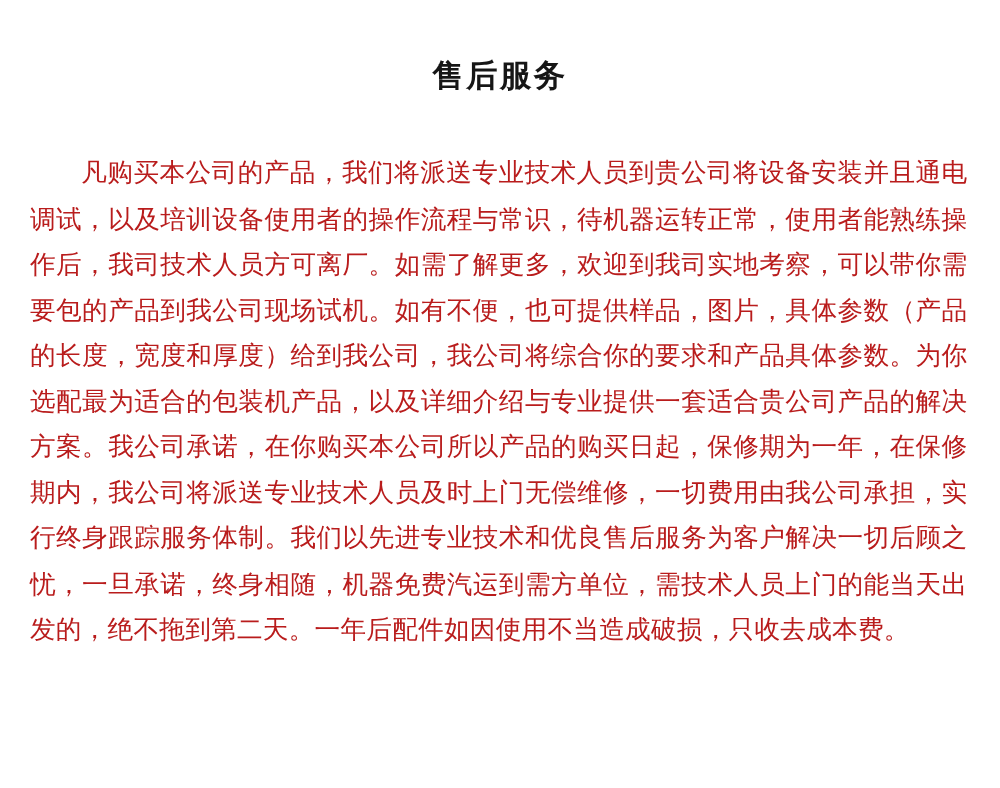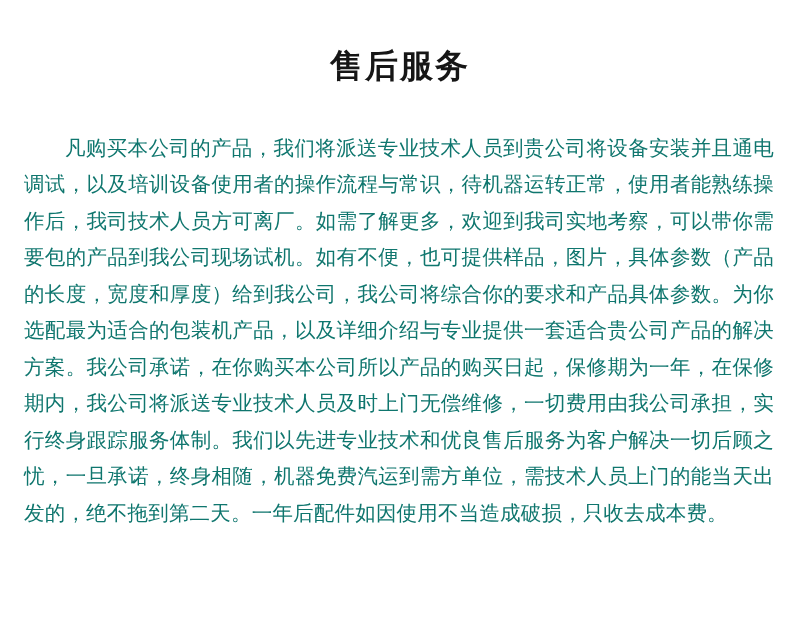--- a/index.html
+++ b/index.html
@@ -16,37 +16,37 @@
   }
   .page {
     width: 800px;
     height: 630px;
     box-sizing: border-box;
     position: relative;
     background: #ffffff;
   }
   .doc-title {
     text-align: center;
-    font-size: 33px;
+    font-size: 25px;
     font-weight: 700;
     letter-spacing: 2px;
     color: #161616;
     margin: 0;
     padding-top: 46px;
     line-height: 1.2;
   }
   .body-block {
     margin: 0;
     padding: 44px 26px 0 24px;
   }
   .body-text {
     font-size: 20.5px;
     line-height: 36.5px;
     letter-spacing: 0.2px;
-    color: #0f766e;
+    color: #b91c1c;
     text-align: justify;
     text-justify: inter-character;
     text-indent: 2em;
     margin: 0;
     font-weight: 400;
   }
 </style>
 </head>
 <body>
 

